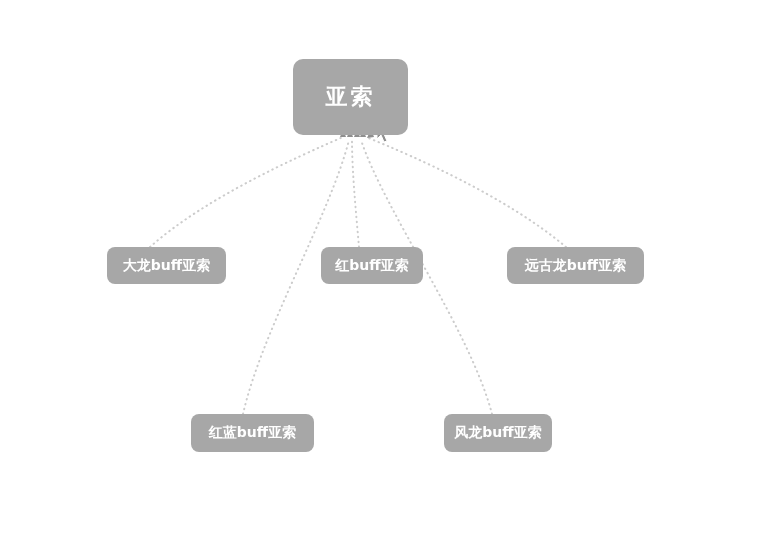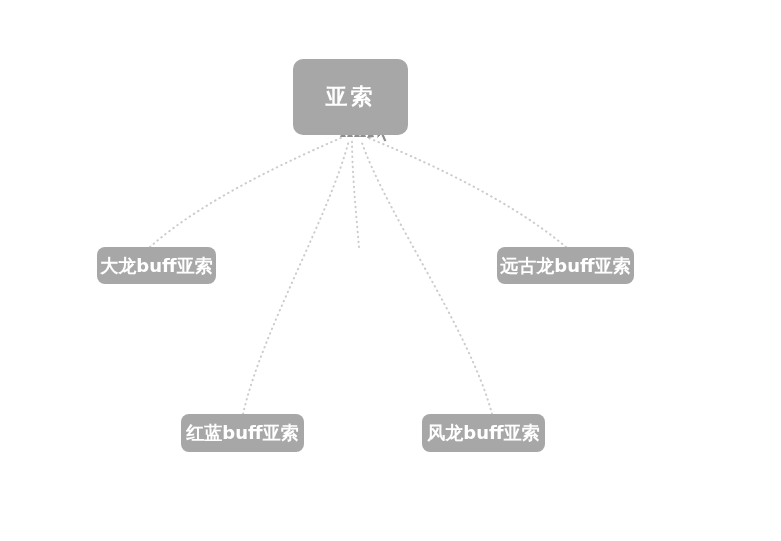--- a/index.html
+++ b/index.html
@@ -58,27 +58,28 @@
     left: 293px;
     top: 59px;
     width: 115px;
     height: 76px;
     border-radius: 10px;
     font-size: 22px;
     letter-spacing: 3px;
   }
   .node-child {
     height: 37px;
-    font-size: 18px;
+    font-size: 14px;
+    margin-left: 10px;
   }
   .node-baron   { left: 97px;  top: 247px; width: 119px; }
   .node-red     { left: 311px; top: 247px; width: 102px; }
   .node-elder   { left: 497px; top: 247px; width: 137px; align-items: center; }
   .node-redblue { left: 181px; top: 414px; width: 123px; height: 38px; }
-  .node-cloud   { left: 422px; top: 414px; width: 123px; height: 38px; }
+  .node-cloud   { left: 434px; top: 414px; width: 108px; height: 38px; }
 </style>
 </head>
 <body>
 
 <div class="canvas">
 
   <svg class="edges-layer" viewBox="0 0 781 541" width="781" height="541" xmlns="http://www.w3.org/2000/svg">
     <path class="edge" d="M150,247 C 205,198 295,158 343,137"></path>
     <path class="edge" d="M359,247 C 356,212 352,172 352,139"></path>
     <path class="edge" d="M566,247 C 508,198 418,158 366,137"></path>
@@ -95,20 +96,23 @@
   </svg>
 
   <div class="node node-root">
     <span>亚索</span>
   </div>
 
   <div class="node node-child node-baron">
     <span>大龙buff亚索</span>
   </div>
 
+  <div class="node node-child node-red">
+    <span>红buff亚索</span>
+  </div>
 
   <div class="node node-child node-elder">
     <span>远古龙buff亚索</span>
   </div>
 
   <div class="node node-child node-redblue">
     <span>红蓝buff亚索</span>
   </div>
 
   <div class="node node-child node-cloud">

